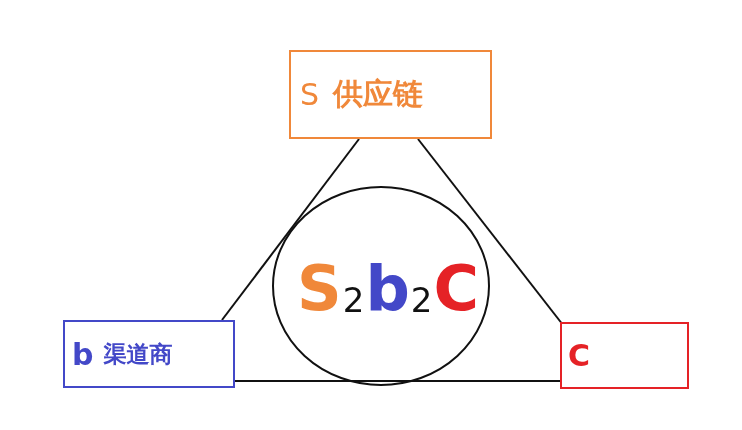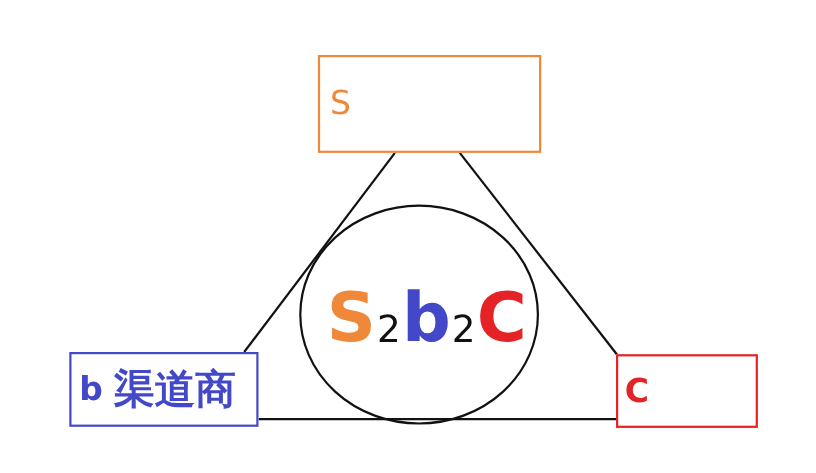--- a/index.html
+++ b/index.html
@@ -6,40 +6,41 @@
     body { width: 742px; height: 430px; position: relative; overflow: hidden; font-family: "DejaVu Sans", sans-serif; }
     svg.lines { position: absolute; left: 0; top: 0; }
     .box { position: absolute; box-sizing: border-box; background: #fff; display: flex; align-items: center; }
     .box .letter { font-family: "DejaVu Sans", sans-serif; }
     .box .cn { font-family: "DejaVu Sans", sans-serif; font-weight: bold; }
     #box-s { left: 289px; top: 50px; width: 203px; height: 89px; border: 2px solid #f0883a; color: #f0883a; padding-left: 9px; }
     #box-s .letter { font-size: 30px; font-weight: normal; margin-right: 14px; }
     #box-s .cn { font-size: 30px; }
     #box-b { left: 63px; top: 320px; width: 172px; height: 68px; border: 2px solid #4348c8; color: #4348c8; padding-left: 7px; }
     #box-b .letter { font-size: 30px; font-weight: bold; margin-right: 10px; }
-    #box-b .cn { font-size: 37px; }
+    #box-b .cn { font-size: 23px; }
     #box-c { left: 560px; top: 322px; width: 129px; height: 67px; border: 2px solid #e52226; color: #e52226; padding-left: 6px; }
     #box-c .letter { font-size: 30px; font-weight: bold; margin-right: 8px; }
     #box-c .cn { font-size: 29px; }
     #center-logo { position: absolute; left: 298px; top: 240px; width: 180px; height: 80px; display: flex; align-items: flex-end; justify-content: center; font-family: "DejaVu Sans", sans-serif; font-weight: bold; }
     #center-logo .big { font-size: 62px; line-height: 62px; }
     #center-logo .small { font-size: 34px; font-weight: normal; color: #111; line-height: 40px; margin: 0 1px; }
   </style>
 </head>
 <body>
 
 <svg class="lines" width="742" height="430">
   <line x1="359" y1="139" x2="222" y2="320" stroke="#111" stroke-width="2"></line>
   <line x1="418" y1="139" x2="563" y2="325" stroke="#111" stroke-width="2"></line>
   <line x1="235" y1="381" x2="560" y2="381" stroke="#111" stroke-width="2"></line>
   <ellipse cx="381" cy="286" rx="108" ry="99" fill="none" stroke="#111" stroke-width="2"></ellipse>
 </svg>
 
 <div class="box" id="box-s">
   <span class="letter">S</span>
+  <span class="cn">供应链</span>
 </div>
 
 <div class="box" id="box-b">
   <span class="letter">b</span>
   <span class="cn">渠道商</span>
 </div>
 
 <div class="box" id="box-c">
   <span class="letter">C</span>
 </div>

